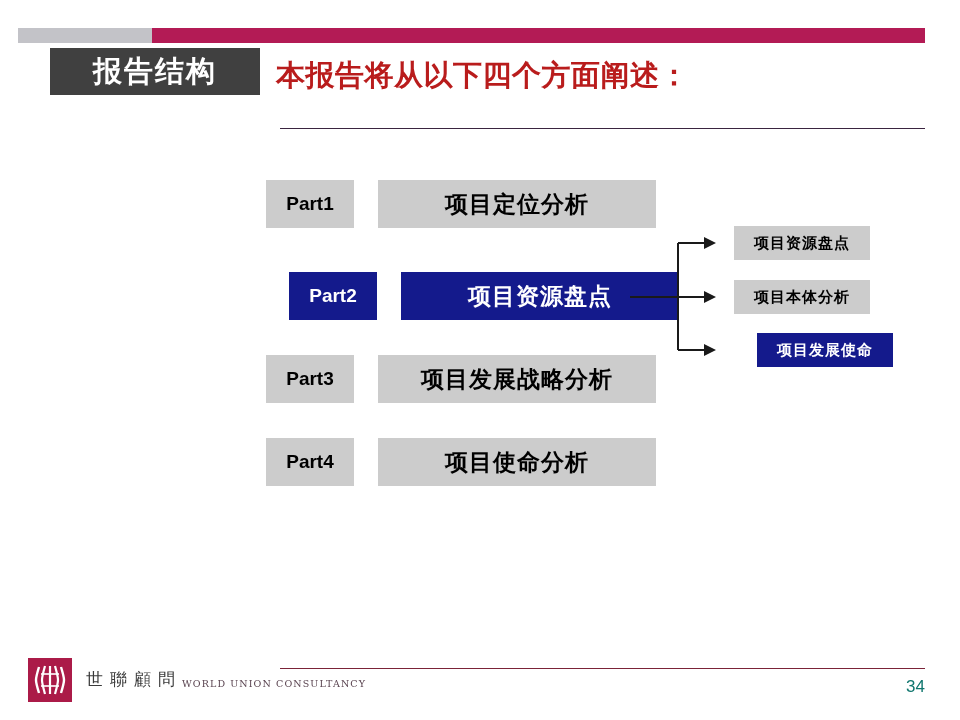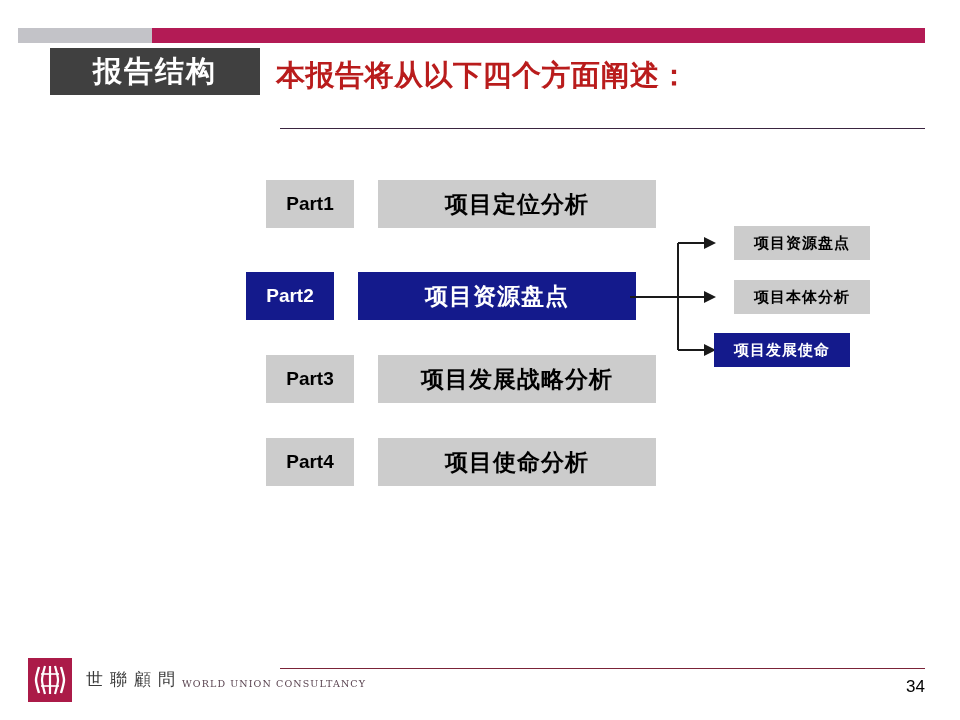--- a/index.html
+++ b/index.html
@@ -96,21 +96,21 @@
     width: 278px;
     height: 48px;
     display: flex;
     align-items: center;
     justify-content: center;
     font-size: 23px;
     font-weight: bold;
     letter-spacing: 1px;
   }
   .fill-gray  { background: #cccccc; color: #000000; margin-left: 20px; }
-  .fill-blue  { background: #141a8c; color: #ffffff; }
+  .fill-blue  { background: #141a8c; color: #ffffff; margin-left: 43px; }
 
   
   .sub-box {
     position: absolute;
     left: 714px;
     width: 136px;
     height: 34px;
     display: flex;
     align-items: center;
     justify-content: center;
@@ -135,21 +135,21 @@
     top: 668px;
     width: 645px;
     height: 1px;
     background: #7b2338;
   }
   .page-number {
     position: absolute;
     right: 35px;
     top: 677px;
     font-size: 17px;
-    color: #000000;
+    color: #0f766e;
   }
   .logo {
     position: absolute;
     left: 28px;
     top: 658px;
     display: flex;
     align-items: center;
   }
   .logo-mark {
     width: 44px;

